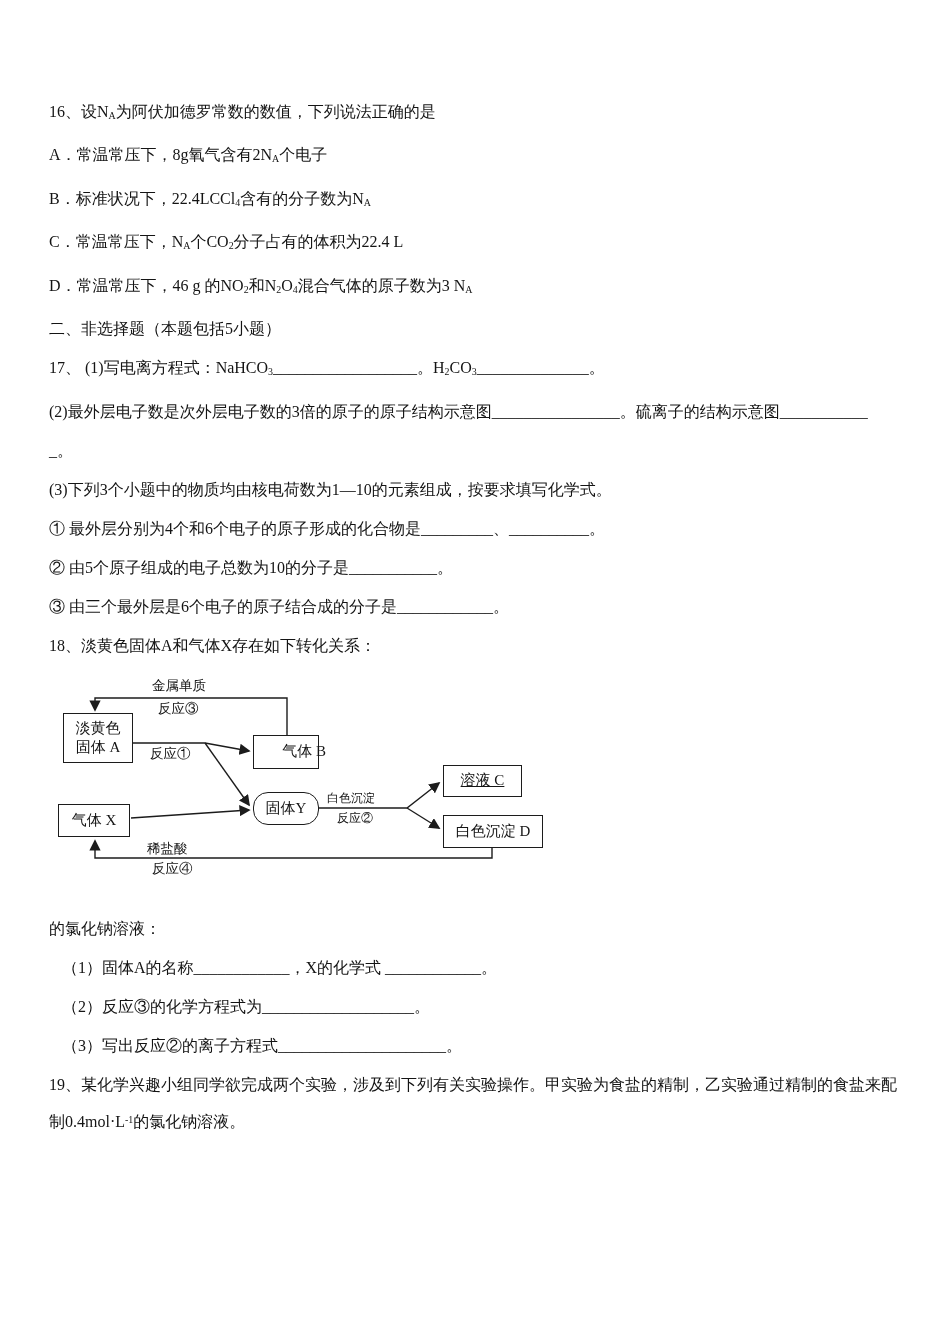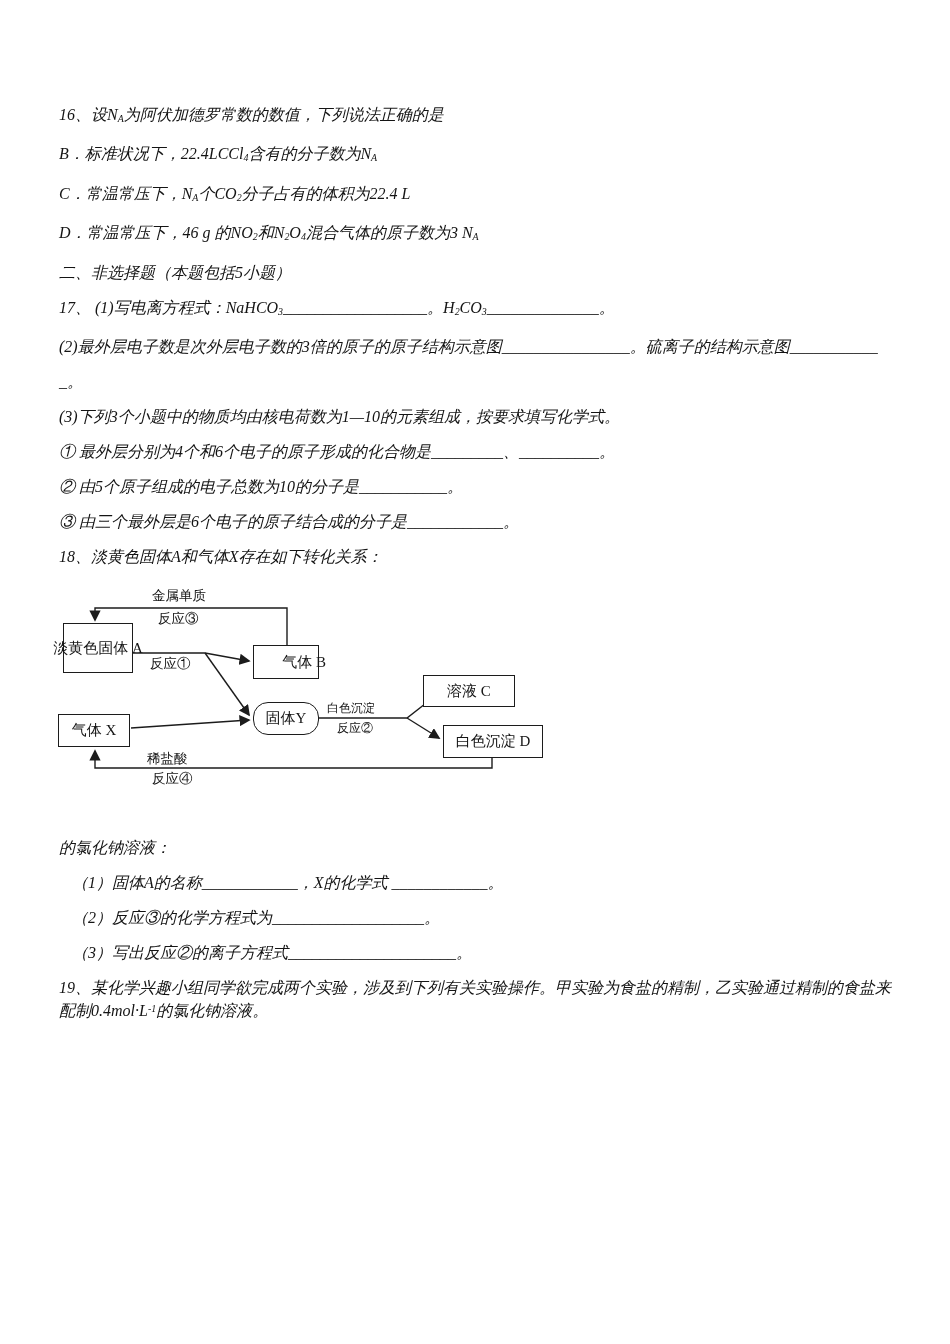--- a/index.html
+++ b/index.html
@@ -7,60 +7,60 @@
     width: 950px; height: 1344px;
     background: #ffffff;
     color: #141414;
     font-family: "Liberation Serif", "DejaVu Serif", serif;
     position: relative;
     overflow: hidden;
   }
   .doc { padding: 90px 45px 0 45px; }
   .ln {
     font-size: 16px;
-    line-height: 21px;
-    margin: 14px;
+    line-height: 35px;
+    margin: 4px;
     white-space: pre-wrap;
-    font-style: italic;
   }
   .ind { padding-left: 13px; }
   sub { font-size: 0.62em; vertical-align: -0.25em; }
   sup { font-size: 0.62em; vertical-align: 0.45em; }
 
   
   .diagram {
     position: relative;
     width: 520px; height: 212px;
-    margin: 8px 0 44px 10px;
+    margin: 8px 0 28px 10px;
   }
   .diagram svg { position: absolute; left: 0; top: 0; pointer-events: none; }
   .dbox {
     position: absolute;
     border: 1.5px solid #1c1c1c;
     background: #fff;
-    display: flex; 
+    display: flex; flex-direction: column;
     align-items: center; justify-content: center;
     font-size: 15px; line-height: 19px;
     box-sizing: border-box;
     white-space: nowrap;
   }
   .dlabel {
     position: absolute;
     font-size: 13.5px; line-height: 15px;
     white-space: nowrap;
     background: transparent;
   }
   .dlabel.small { font-size: 12px; }
 </style>
 </head>
 <body>
 
 <div class="doc">
 
   <p class="ln">16、设N<sub>A</sub>为阿伏加德罗常数的数值，下列说法正确的是</p>
+  <p class="ln">A．常温常压下，8g氧气含有2N<sub>A</sub>个电子</p>
   <p class="ln">B．标准状况下，22.4LCCl<sub>4</sub>含有的分子数为N<sub>A</sub></p>
   <p class="ln">C．常温常压下，N<sub>A</sub>个CO<sub>2</sub>分子占有的体积为22.4 L</p>
   <p class="ln">D．常温常压下，46 g 的NO<sub>2</sub>和N<sub>2</sub>O<sub>4</sub>混合气体的原子数为3 N<sub>A</sub></p>
 
   <p class="ln">二、非选择题（本题包括5小题）</p>
 
   <p class="ln">17、 (1)写电离方程式：NaHCO<sub>3</sub>__________________。H<sub>2</sub>CO<sub>3</sub>______________。</p>
   <p class="ln">(2)最外层电子数是次外层电子数的3倍的原子的原子结构示意图________________。硫离子的结构示意图___________</p>
   <p class="ln">_。</p>
   <p class="ln">(3)下列3个小题中的物质均由核电荷数为1—10的元素组成，按要求填写化学式。</p>
@@ -98,21 +98,21 @@
 
     <div class="dbox" style="left:198px; top:64px; width:66px; height:34px;padding-left:36px;">气体 B</div>
 
     <div class="dbox" style="left:3px; top:133px; width:72px; height:33px;">气体 X</div>
 
     <div class="dbox" style="left:198px; top:121px; width:66px; height:33px;border-radius:15px;">固体Y</div>
 
     <div class="dlabel small" style="left:272px; top:120px;">白色沉淀</div>
     <div class="dlabel small" style="left:282px; top:140px;">反应②</div>
 
-    <div class="dbox" style="left:368px; top:94px; width:92px; height:32px;">溶液 C</div>
+    <div class="dbox" style="left:388px; top:94px; width:79px; height:32px;text-decoration:underline;">溶液 C</div>
 
     <div class="dbox" style="left:388px; top:144px; width:100px; height:33px;">白色沉淀 D</div>
 
     <div class="dlabel" style="left:92px; top:170px;">稀盐酸</div>
     <div class="dlabel" style="left:97px; top:190px;">反应④</div>
   </div>
 
   <p class="ln">的氯化钠溶液：</p>
   <p class="ln ind">（1）固体A的名称____________，X的化学式 ____________。</p>
   <p class="ln ind">（2）反应③的化学方程式为___________________。</p>

